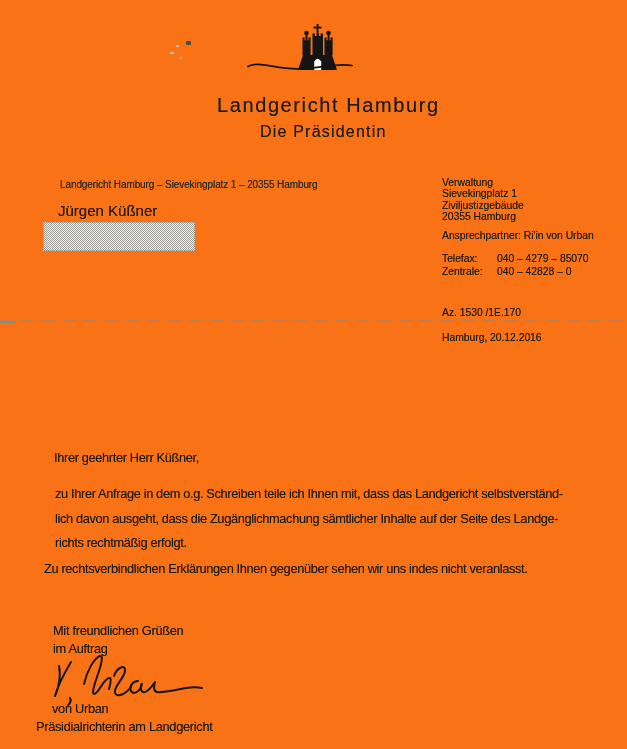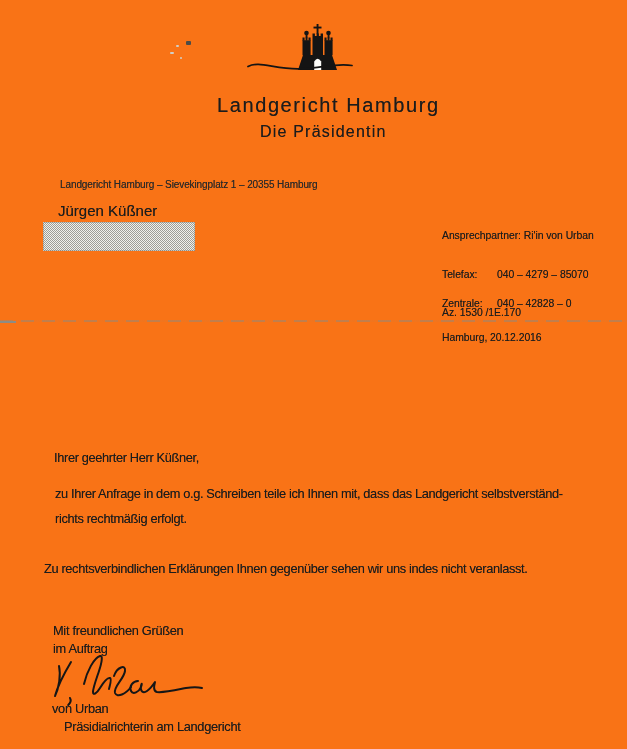--- a/index.html
+++ b/index.html
@@ -14,21 +14,21 @@
   .org-title{font-size:20px; letter-spacing:1.6px; white-space:nowrap;}
   .org-sub{font-size:16px; letter-spacing:1.2px; white-space:nowrap;margin-left:6px;}
   .sender-line{font-size:10px; letter-spacing:-0.1px; color:#2a2a2a; white-space:nowrap;}
   .addr-name{font-size:15px; font-weight:500; white-space:nowrap;}
   .redacted{
     background-image:repeating-conic-gradient(#9d9d97 0% 25%, #f1f1ec 0% 50%);
     background-size:2px 2px;
     box-shadow:inset 0 0 0 1px rgba(120,120,115,.35);
   }
   .info{font-size:10.4px; letter-spacing:-0.05px; line-height:11.3px; white-space:nowrap;}
-  .phone-row{display:flex; line-height:12.6px;margin-top:16px;}
+  .phone-row{display:flex; line-height:12.6px;}
   .phone-label{width:55px;}
   .subject{font-size:13px; font-weight:700; letter-spacing:-0.2px; white-space:nowrap;}
   .body-line{font-size:12.8px; letter-spacing:-0.35px; white-space:nowrap; line-height:24.5px;}
   .body-single{font-size:12.8px; letter-spacing:-0.35px; white-space:nowrap;}
   .closing-line{font-size:12.8px; letter-spacing:-0.3px; white-space:nowrap; line-height:18px;}
   .scanline{
     height:2px;
     background:repeating-linear-gradient(90deg,
       rgba(138,138,130,.50) 0 13px, rgba(138,138,130,.07) 13px 21px);
   }
@@ -75,20 +75,26 @@
     <path d="M3,44.5 C14,38.5 30,47.5 55,46.8 C78,46 92,40.5 107,43.5" fill="none" stroke="#141414" stroke-width="1.7" stroke-linecap="round"></path>
   </svg>
 
   <div class="abs org-title scan" style="left:217px; top:94px;">Landgericht Hamburg</div>
   <div class="abs org-sub scan" style="left:254px; top:123px;">Die Präsidentin</div>
 
   <div class="abs sender-line scan" style="left:60px; top:179px;">Landgericht Hamburg – Sievekingplatz 1 – 20355 Hamburg</div>
   <div class="abs addr-name scan" style="left:58px; top:202px;">Jürgen Küßner</div>
   <div class="abs redacted" style="left:43px; top:222px; width:152px; height:29px;"></div>
 
+  <div class="abs info scan" style="left:442px; top:177px;">
+    <div>Verwaltung</div>
+    <div>Sievekingplatz 1</div>
+    <div>Ziviljustizgebäude</div>
+    <div>20355 Hamburg</div>
+  </div>
   <div class="abs info scan" style="left:442px; top:230px;">Ansprechpartner: Ri'in von Urban</div>
   <div class="abs info scan" style="left:442px; top:253px; width:170px;">
     <div class="phone-row">
       <span class="phone-label">Telefax:</span>
       <span>040 – 4279 – 85070</span>
     </div>
     <div class="phone-row">
       <span class="phone-label">Zentrale:</span>
       <span>040 – 42828 – 0</span>
     </div>
@@ -97,34 +103,35 @@
   <div class="abs info scan" style="left:442px; top:307px;">Az. 1530 /1E.170</div>
 
   <div class="abs scanline" style="left:0; top:320px; width:627px;"></div>
   <div class="abs" style="left:0; top:321px; width:16px; height:2px; background:#8c8c85;"></div>
 
 
   <div class="abs body-single scan" style="left:54px; top:450px;">Ihrer geehrter Herr Küßner,</div>
 
   <div class="abs" style="left:55px; top:482px;">
     <div class="body-line scan">zu Ihrer Anfrage in dem o.g. Schreiben teile ich Ihnen mit, dass das Landgericht selbstverständ-</div>
+    <div class="body-line scan">lich davon ausgeht, dass die Zugänglichmachung sämtlicher Inhalte auf der Seite des Landge-</div>
     <div class="body-line scan">richts rechtmäßig erfolgt.</div>
   </div>
 
   <div class="abs body-single scan" style="left:44px; top:561px;text-align:center;">Zu rechtsverbindlichen Erklärungen Ihnen gegenüber sehen wir uns indes nicht veranlasst.</div>
 
   <div class="abs closing-line scan" style="left:53px; top:622px;">Mit freundlichen Grüßen</div>
   <div class="abs closing-line scan" style="left:53px; top:640px;">im Auftrag</div>
 
   <svg class="abs" style="left:50px; top:651px;" width="155" height="56" viewBox="0 0 155 56">
     <g fill="none" stroke="#161616" stroke-width="2" stroke-linecap="round" stroke-linejoin="round">
       <path d="M9,15 C11,24 9,37 5,45 C8,34 15,21 21,11"></path>
       <path d="M20,47 c1.2,2.2 0.6,4.8 -1.8,7"></path>
       <path d="M34,33 C37,20 44,7 50,5 C53,4 52,11 49,20 C46,29 43,37 43,41 C43,45 47,42 50,37 C53,32 57,26 60,27 C62,28 60,34 59,38"></path>
       <path d="M64,25 C67,16 76,13 75,20 C74,28 63,36 65,42 C67,47 76,43 81,36"></path>
       <path d="M88,30 C83,30 79,35 81,40 C83,44 89,41 91,36 C92,33 92,31 91,35 C90,40 93,43 97,40 C100,38 103,34 105,31 C104,35 103,40 107,41 C113,42 126,39 136,37 C142,36 148,36 152,37"></path>
     </g>
   </svg>
 
   <div class="abs closing-line scan" style="left:52px; top:700px;">von Urban</div>
-  <div class="abs closing-line scan" style="left:64px; top:718px;">Präsidialrichterin am Landgericht</div>
+  <div class="abs closing-line scan" style="left:36px; top:718px;">Präsidialrichterin am Landgericht</div>
 
 </div>
 
 </body></html>

